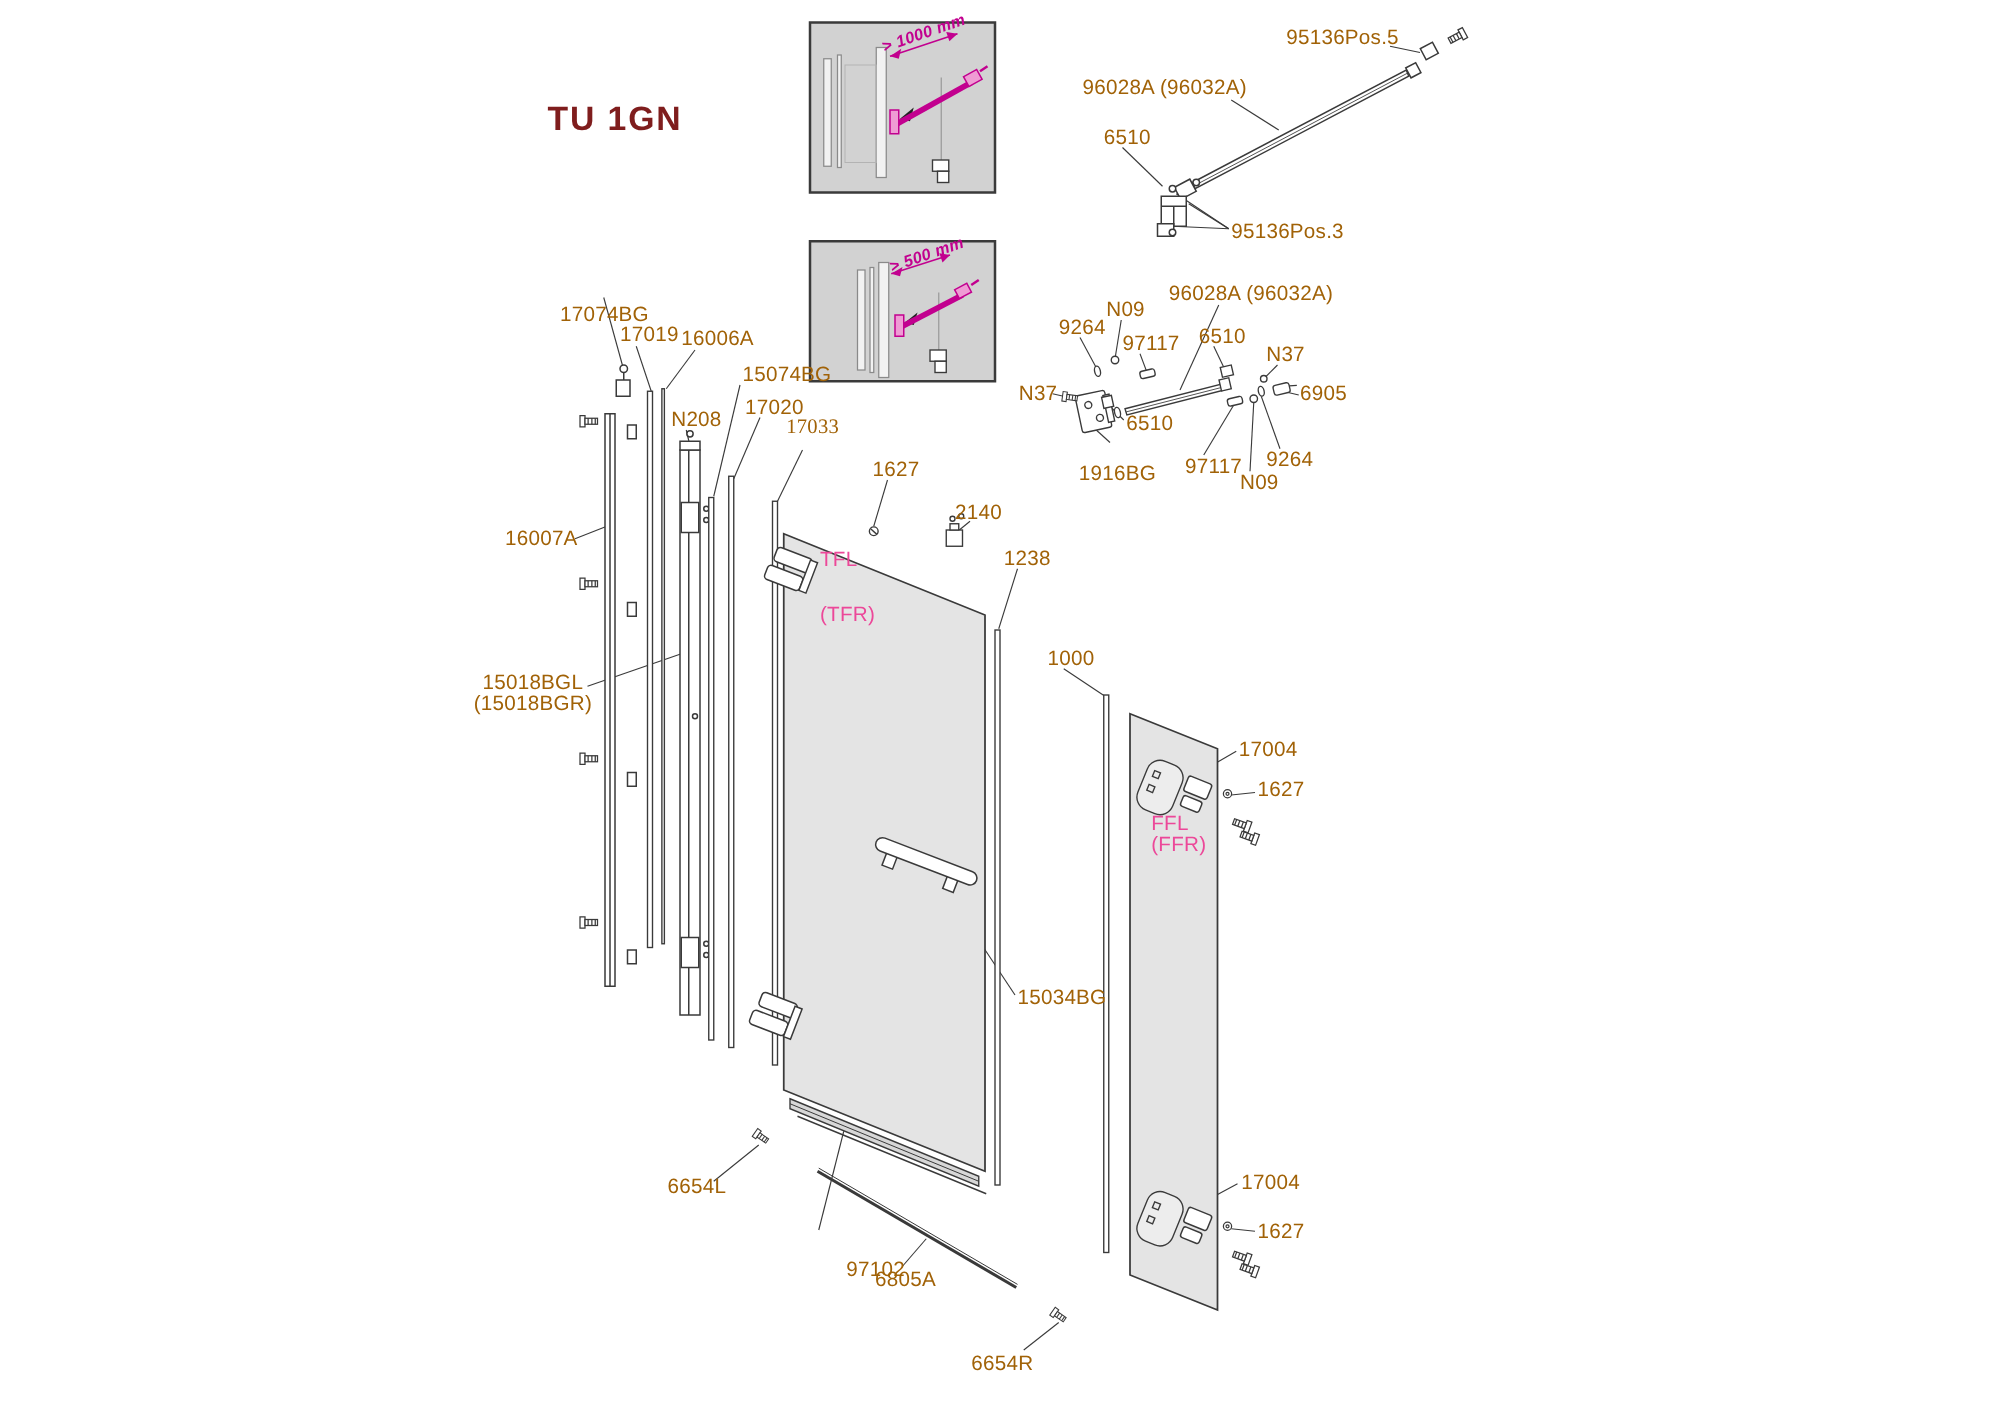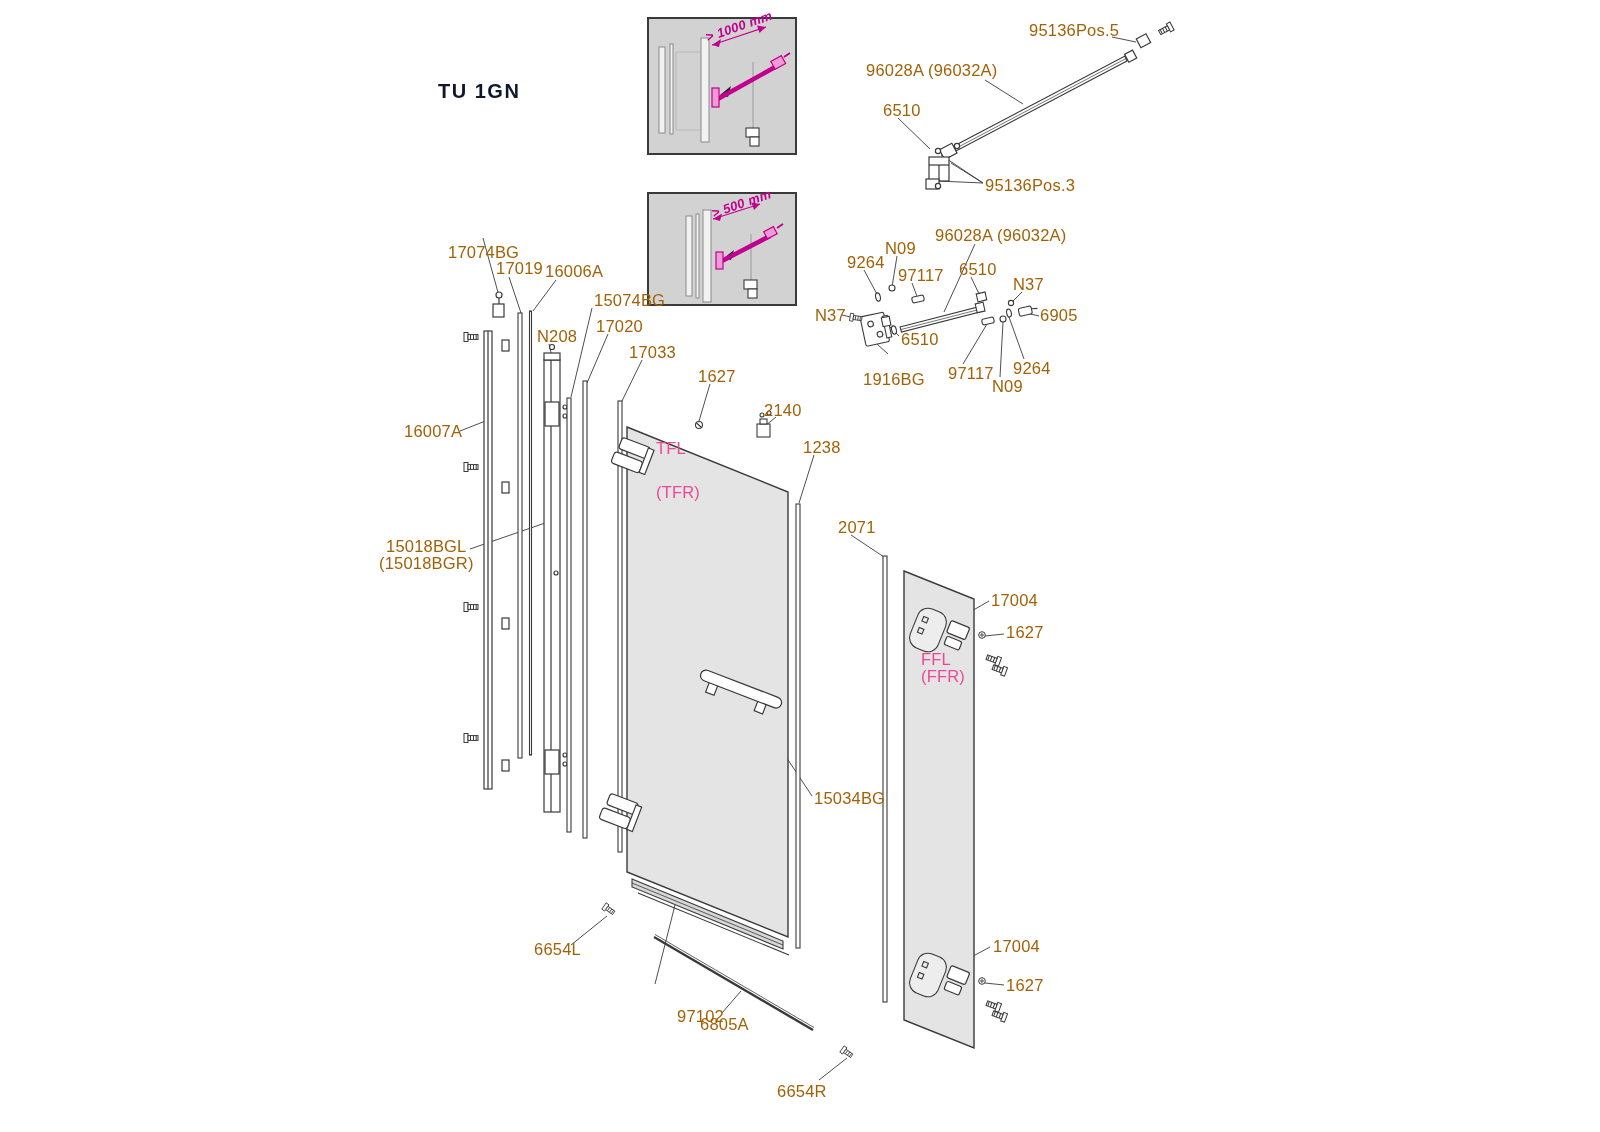--- a/index.html
+++ b/index.html
@@ -7,21 +7,21 @@
     position:relative;width:1600px;height:1132px;background:#ffffff;overflow:hidden;
     font-family:"Liberation Sans", sans-serif;
   }
   .stage svg{position:absolute;left:0;top:0;}
   .lbl{
     position:absolute;font-size:16.5px;line-height:1.05;color:#a16207;
     white-space:nowrap;letter-spacing:.2px;
   }
   .lbl.gray{color:#ec4899;}
   .title{
-    position:absolute;font-size:20px;font-weight:bold;color:#0f172a;letter-spacing:1.5px;
+    position:absolute;font-size:27px;font-weight:bold;color:#7f1d1d;letter-spacing:1.5px;
   }
   .dim{
     position:absolute;font-size:13px;font-weight:bold;font-style:italic;color:#c2008f;
     transform:rotate(-19deg);transform-origin:left center;white-space:nowrap;letter-spacing:.3px;
   }
 </style>
 </head>
 <body>
 
 <div class="stage">
@@ -314,39 +314,39 @@
   <div class="lbl" style="left:1029px;top:22px;">95136Pos.5</div>
   <div class="lbl" style="left:866px;top:62px;">96028A (96032A)</div>
   <div class="lbl" style="left:883px;top:102px;">6510</div>
   <div class="lbl" style="left:985px;top:177px;">95136Pos.3</div>
   <div class="lbl" style="left:448px;top:221px;margin-top:23px;">17074BG</div>
   <div class="lbl" style="left:496px;top:260px;">17019</div>
   <div class="lbl" style="left:545px;top:263px;">16006A</div>
   <div class="lbl" style="left:570px;top:292px;margin-left:24px;">15074BG</div>
   <div class="lbl" style="left:537px;top:328px;">N208</div>
   <div class="lbl" style="left:596px;top:318px;">17020</div>
-  <div class="lbl" style="left:629px;top:344px;">17033</div>
+  <div class="lbl" style="left:629px;top:332px;font-family:Liberation Serif, serif;">17033</div>
   <div class="lbl" style="left:698px;top:368px;">1627</div>
   <div class="lbl" style="left:885px;top:240px;">N09</div>
   <div class="lbl" style="left:847px;top:254px;">9264</div>
   <div class="lbl" style="left:898px;top:267px;">97117</div>
   <div class="lbl" style="left:935px;top:227px;">96028A (96032A)</div>
   <div class="lbl" style="left:959px;top:261px;">6510</div>
   <div class="lbl" style="left:1013px;top:276px;">N37</div>
   <div class="lbl" style="left:815px;top:307px;">N37</div>
   <div class="lbl" style="left:1040px;top:307px;">6905</div>
   <div class="lbl" style="left:901px;top:331px;">6510</div>
   <div class="lbl" style="left:863px;top:355px;margin-top:16px;">1916BG</div>
   <div class="lbl" style="left:948px;top:365px;">97117</div>
   <div class="lbl" style="left:992px;top:378px;">N09</div>
   <div class="lbl" style="left:1013px;top:360px;">9264</div>
   <div class="lbl" style="left:404px;top:423px;">16007A</div>
   <div class="lbl" style="left:764px;top:402px;">2140</div>
   <div class="lbl" style="left:803px;top:439px;">1238</div>
-  <div class="lbl" style="left:838px;top:519px;">2071</div>
+  <div class="lbl" style="left:838px;top:519px;">1000</div>
   <div class="lbl" style="left:386px;top:538px;">15018BGL</div>
   <div class="lbl" style="left:379px;top:555px;">(15018BGR)</div>
   <div class="lbl" style="left:991px;top:592px;">17004</div>
   <div class="lbl" style="left:1006px;top:624px;">1627</div>
   <div class="lbl" style="left:814px;top:790px;">15034BG</div>
   <div class="lbl" style="left:534px;top:941px;">6654L</div>
   <div class="lbl" style="left:677px;top:988px;margin-top:20px;">97102</div>
   <div class="lbl" style="left:700px;top:1016px;">6805A</div>
   <div class="lbl" style="left:993px;top:938px;">17004</div>
   <div class="lbl" style="left:1006px;top:977px;">1627</div>

